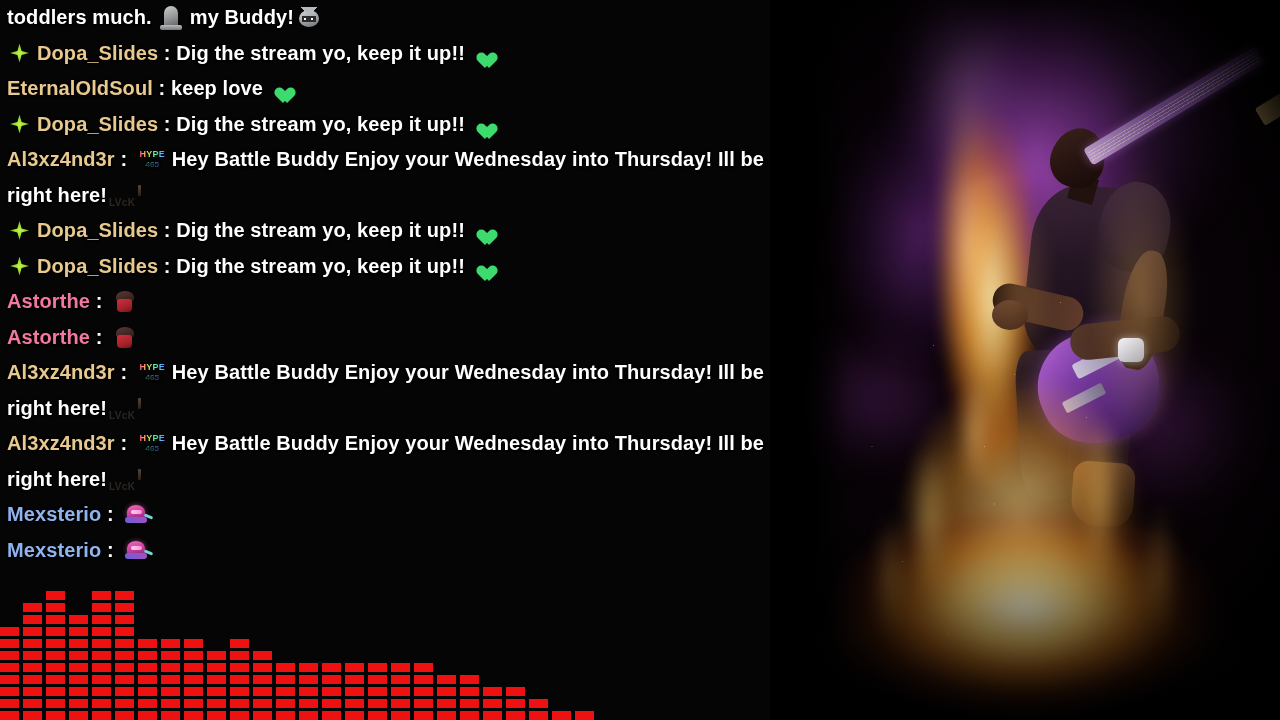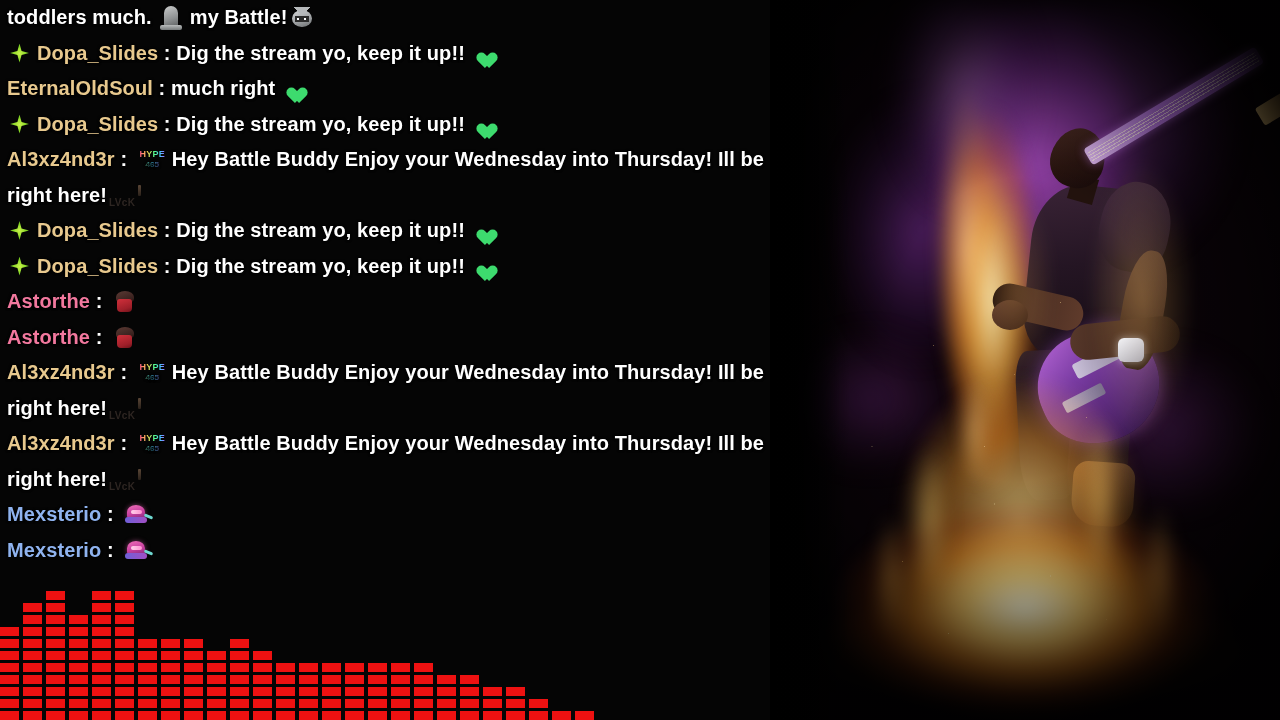--- a/index.html
+++ b/index.html
@@ -247,23 +247,23 @@
     <div class="lyr art-fire-ground"></div>
     <div class="lyr art-fire-flick"></div>
     <div class="lyr art-sparks"></div>
     <div class="lyr art-rim"></div>
     <div class="lyr art-glow"></div>
     <div class="lyr art-vig"></div>
   </div>
   <div id="art-fade-left"></div>
 
   <div id="chat">
-      <div class="msg"><span class="body">toddlers much.</span><span class="emo emo-tomb"></span><span class="body">my Battle!</span><span class="emo emo-cat"><span class="cat-eyes"></span></span></div>
+      <div class="msg"><span class="body">toddlers much.</span><span class="emo emo-tomb"></span><span class="body">my Buddy!</span><span class="emo emo-cat"><span class="cat-eyes"></span></span></div>
       <div class="msg"><span class="emo emo-spark"></span><span class="user u-gold">Dopa_Slides</span><span class="colon"> : </span><span class="body">Dig the stream yo, keep it up!!</span><span class="emo emo-heart"></span></div>
-      <div class="msg"><span class="user u-gold">EternalOldSoul</span><span class="colon"> : </span><span class="body">much right</span><span class="emo emo-heart"></span></div>
+      <div class="msg"><span class="user u-gold">EternalOldSoul</span><span class="colon"> : </span><span class="body">keep love</span><span class="emo emo-heart"></span></div>
       <div class="msg"><span class="emo emo-spark"></span><span class="user u-gold">Dopa_Slides</span><span class="colon"> : </span><span class="body">Dig the stream yo, keep it up!!</span><span class="emo emo-heart"></span></div>
       <div class="msg"><span class="user u-gold">Al3xz4nd3r</span><span class="colon"> : </span><span class="emo emo-hype"><span class="hype-top">HYPE</span><span class="hype-bot">465</span></span><span class="body">Hey Battle Buddy Enjoy your Wednesday into Thursday! Ill be right here!</span><span class="emo emo-lvck">LVcK</span></div>
       <div class="msg"><span class="emo emo-spark"></span><span class="user u-gold">Dopa_Slides</span><span class="colon"> : </span><span class="body">Dig the stream yo, keep it up!!</span><span class="emo emo-heart"></span></div>
       <div class="msg"><span class="emo emo-spark"></span><span class="user u-gold">Dopa_Slides</span><span class="colon"> : </span><span class="body">Dig the stream yo, keep it up!!</span><span class="emo emo-heart"></span></div>
       <div class="msg"><span class="user u-pink">Astorthe</span><span class="colon"> : </span><span class="emo emo-astorthe"></span></div>
       <div class="msg"><span class="user u-pink">Astorthe</span><span class="colon"> : </span><span class="emo emo-astorthe"></span></div>
       <div class="msg"><span class="user u-gold">Al3xz4nd3r</span><span class="colon"> : </span><span class="emo emo-hype"><span class="hype-top">HYPE</span><span class="hype-bot">465</span></span><span class="body">Hey Battle Buddy Enjoy your Wednesday into Thursday! Ill be right here!</span><span class="emo emo-lvck">LVcK</span></div>
       <div class="msg"><span class="user u-gold">Al3xz4nd3r</span><span class="colon"> : </span><span class="emo emo-hype"><span class="hype-top">HYPE</span><span class="hype-bot">465</span></span><span class="body">Hey Battle Buddy Enjoy your Wednesday into Thursday! Ill be right here!</span><span class="emo emo-lvck">LVcK</span></div>
       <div class="msg"><span class="user u-blue">Mexsterio</span><span class="colon"> : </span><span class="emo emo-mex"><span class="mex-visor"></span><span class="mex-ant"></span></span></div>
       <div class="msg"><span class="user u-blue">Mexsterio</span><span class="colon"> : </span><span class="emo emo-mex"><span class="mex-visor"></span><span class="mex-ant"></span></span></div>

